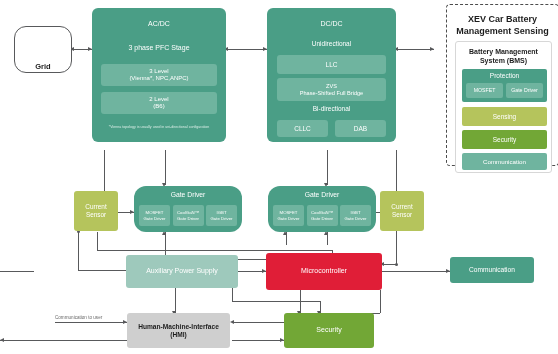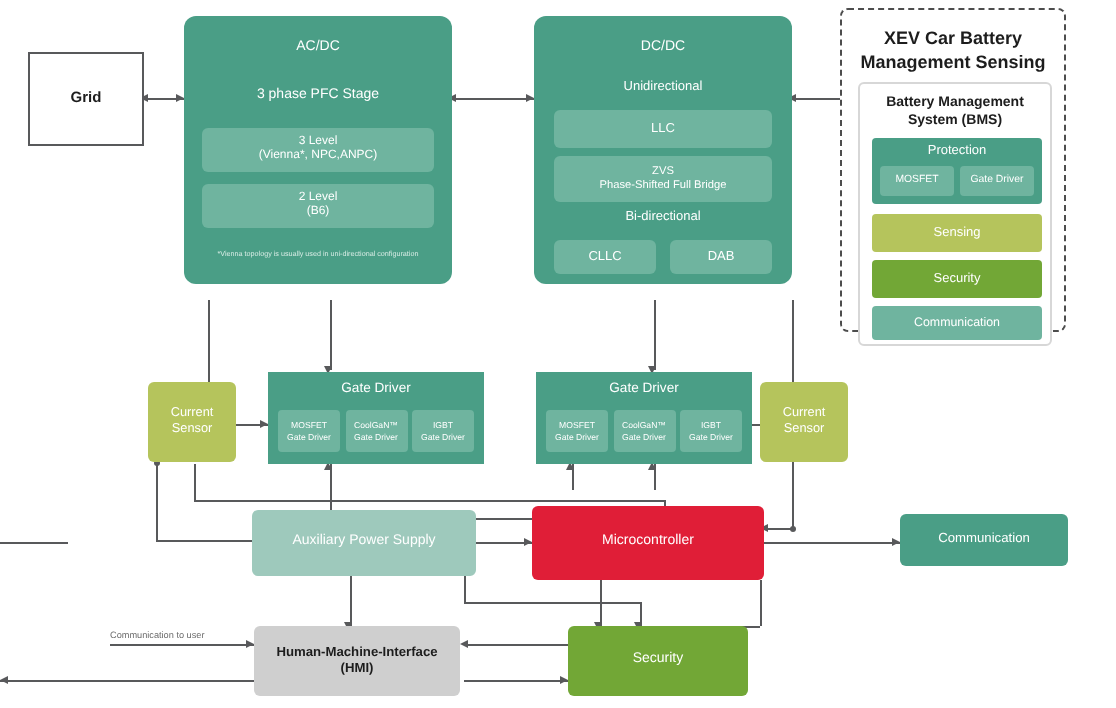--- a/index.html
+++ b/index.html
@@ -30,21 +30,21 @@
   .teal      {background:#4a9e86;}
   .teal-sub  {background:#6fb49f;}
   .teal-lite {background:#9ec9bc;}
   .olive     {background:#b5c45c;}
   .green     {background:#72a736;}
   .red       {background:#e01e37;}
   .grey      {background:#cfcfcf;color:#1d1d1d;}
   .white     {background:#ffffff;color:#1d1d1d;border:1px solid #58595b;}
 
   .rad6{border-radius:6px;}
-  .rad4{border-radius:0;}
+  .rad4{border-radius:12px;justify-content:flex-end;}
   .rad3{border-radius:3px;}
   .rad2{border-radius:2px;}
 
   
   .grp-title{
     position:absolute;left:0;right:0;
     text-align:center;color:#ffffff;
     font-size:7px;
   }
   .sub-title{
@@ -238,21 +238,21 @@
 
     <div class="box teal-sub rad3" style="left:10px;top:112px;width:51px;height:17px;font-size:6.5px;">
       <span class="lbl">CLLC</span>
     </div>
 
     <div class="box teal-sub rad3" style="left:68px;top:112px;width:51px;height:17px;font-size:6.5px;">
       <span class="lbl">DAB</span>
     </div>
   </div>
 
-  <div class="dashed" style="left:420px;top:4px;width:113px;height:162px;">
+  <div class="dashed" style="left:446px;top:4px;width:113px;height:162px;">
     <div class="bms-head" style="top:9px;">XEV Car Battery</div>
     <div class="bms-head" style="top:21px;">Management Sensing</div>
 
     <div class="bms-inner" style="left:8px;top:36px;width:97px;height:132px;">
       <div class="bms-sub" style="top:6px;">Battery Management</div>
       <div class="bms-sub" style="top:15px;">System (BMS)</div>
 
       <div class="box teal rad2" style="left:6px;top:27px;width:85px;height:33px;display:block;">
         <div class="grp-title" style="top:3px;font-size:6.5px;">Protection</div>
         <div class="box teal-sub rad2" style="left:4px;top:14px;width:37px;height:15px;font-size:5.2px;">

